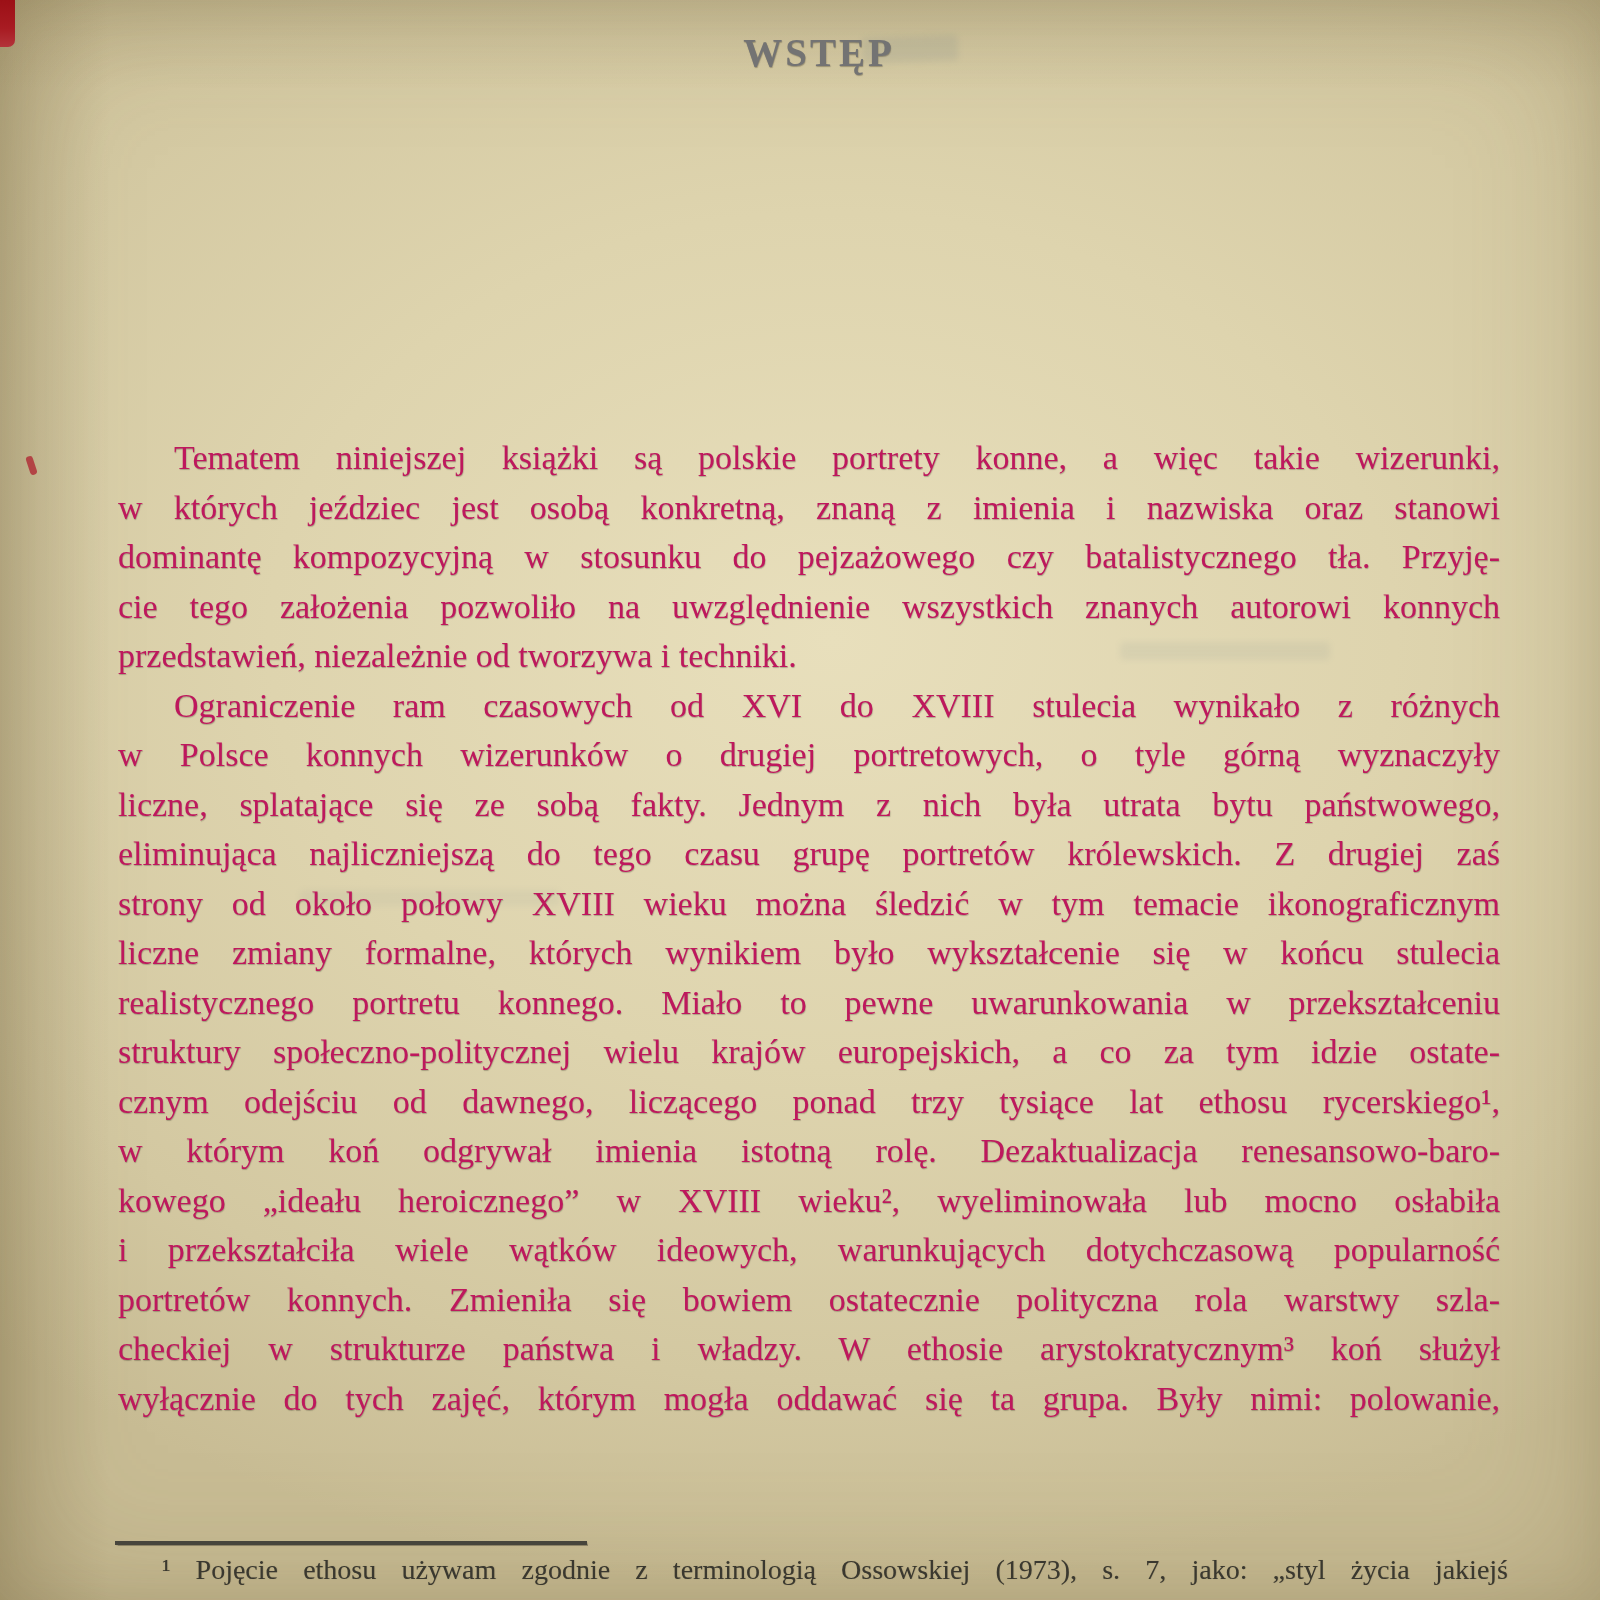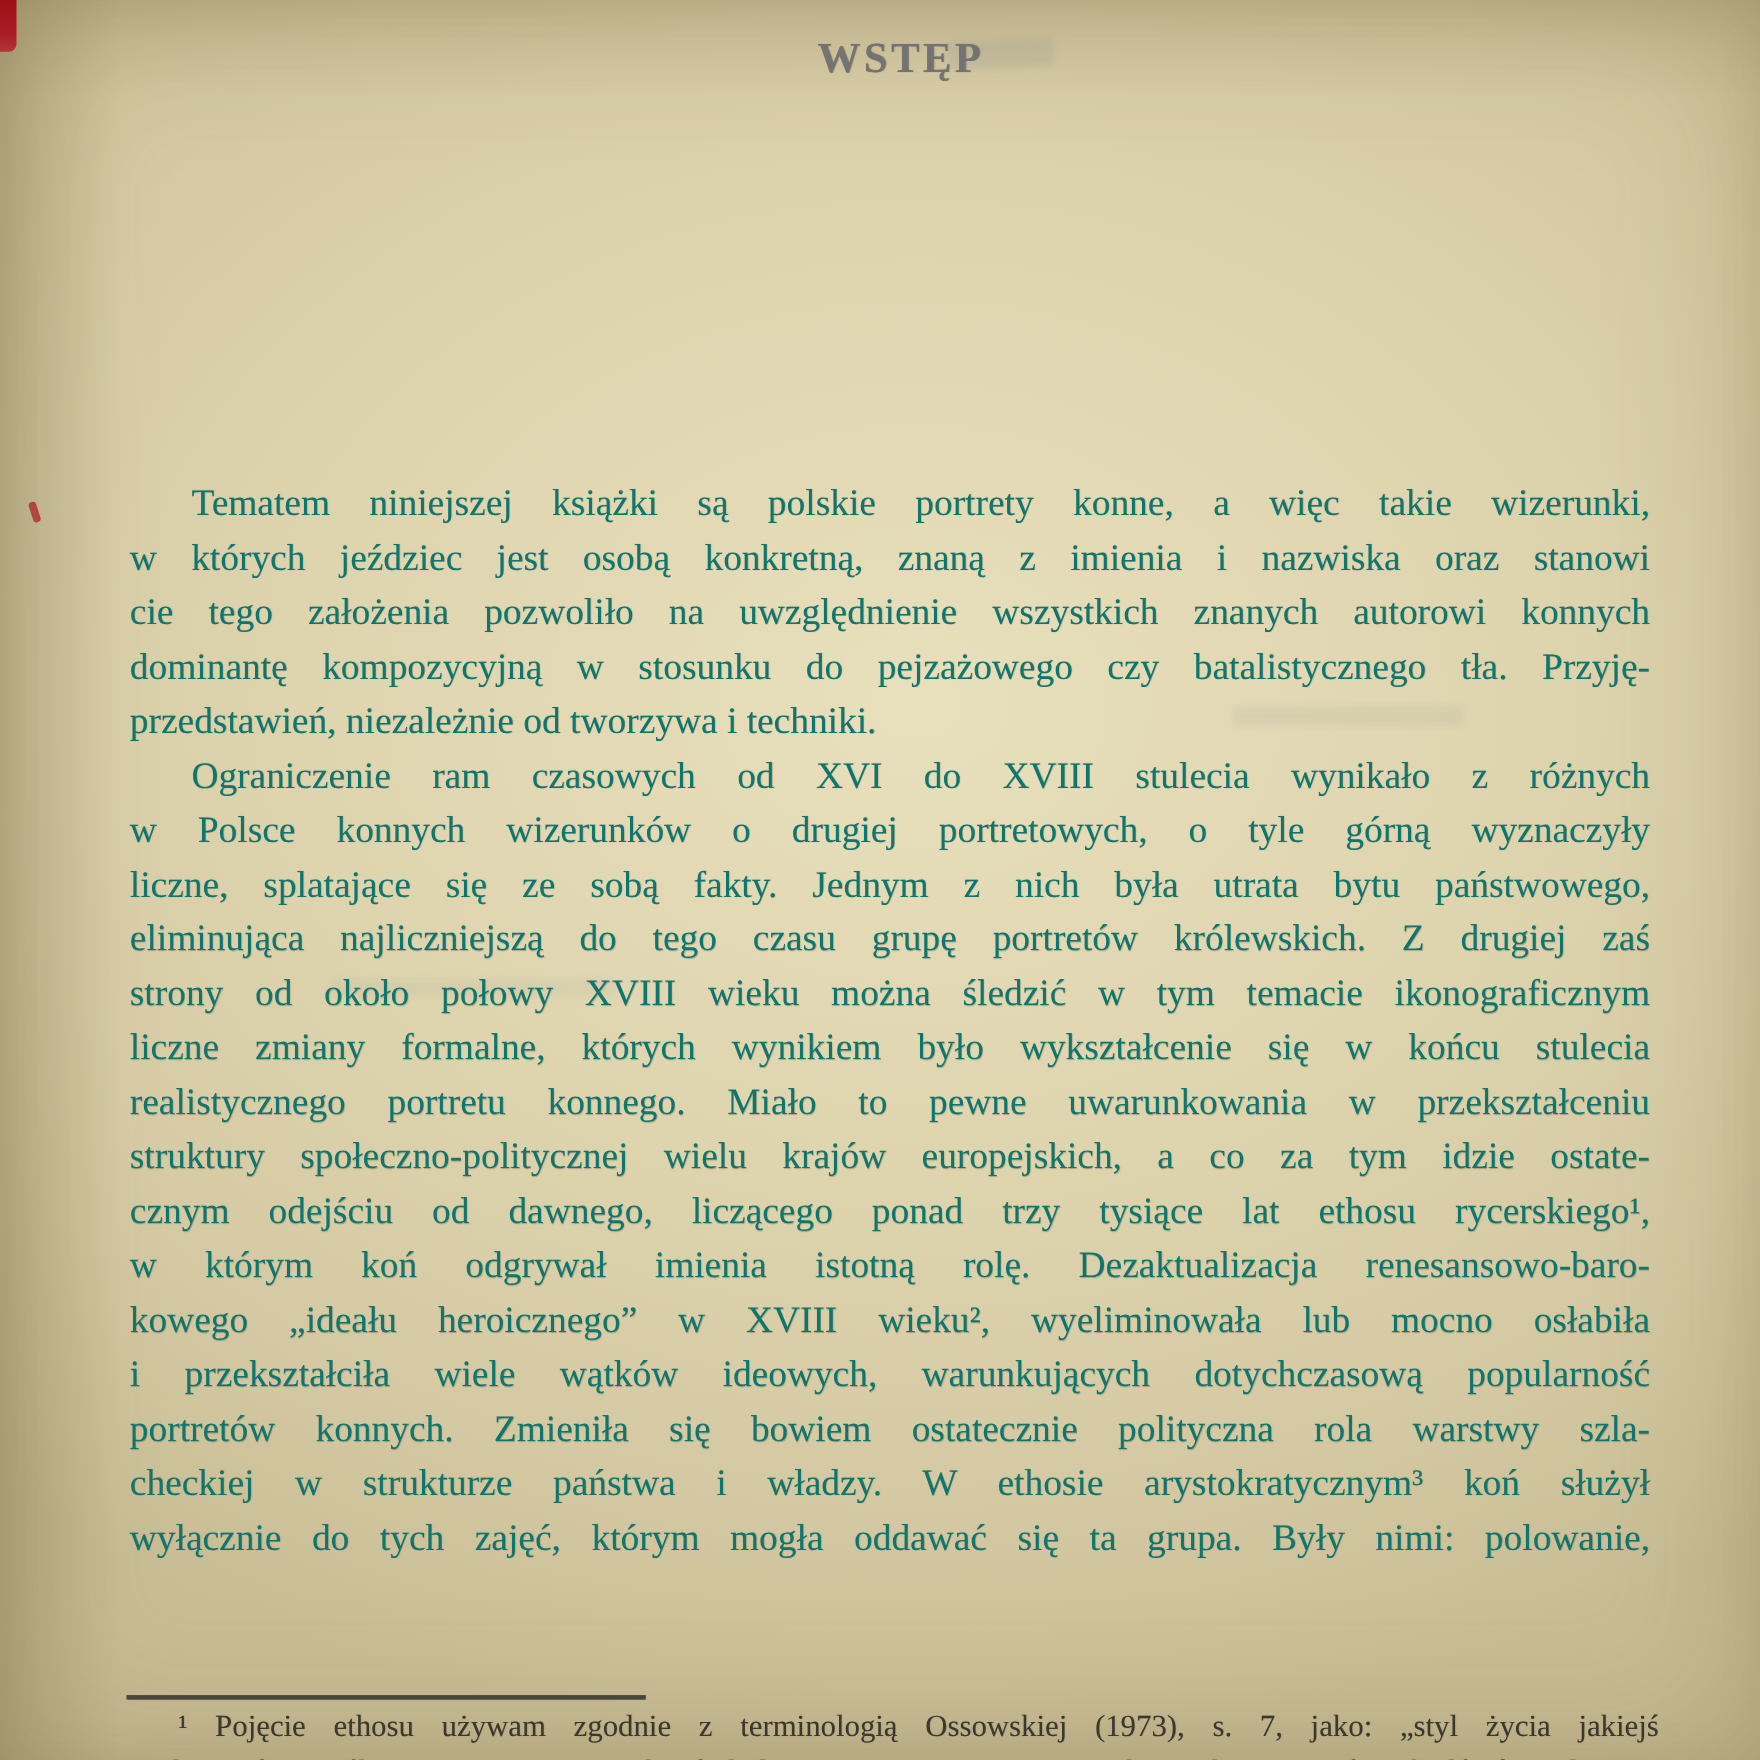--- a/index.html
+++ b/index.html
@@ -85,21 +85,21 @@
     letter-spacing: 3px;
     color: #737373;
     text-shadow: 0.6px 0.6px 1px rgba(55, 50, 35, 0.35);
   }
 
   .textblock {
     position: absolute;
     top: 433px;
     left: 118px;
     width: 1382px;
-    color: #0f766e;
+    color: #be185d;
     text-shadow: 0.5px 0.5px 0.9px rgba(60, 55, 40, 0.32);
   }
   .textblock .tline {
     font-size: 34px;
     line-height: 49.5px;
     text-align: justify;
     text-align-last: justify;
     white-space: normal;
   }
   .para .tline:first-child { text-indent: 56px; }
@@ -143,22 +143,22 @@
 <div class="ghost ghost-a"></div>
 <div class="ghost ghost-b"></div>
 <div class="ghost ghost-c"></div>
 
 <div class="page-title">WSTĘP</div>
 
 <div class="textblock">
   <div class="para">
       <div class="tline">Tematem niniejszej książki są polskie portrety konne, a więc takie wizerunki,</div>
       <div class="tline">w których jeździec jest osobą konkretną, znaną z imienia i nazwiska oraz stanowi</div>
+      <div class="tline">dominantę kompozycyjną w stosunku do pejzażowego czy batalistycznego tła. Przyję-</div>
       <div class="tline">cie tego założenia pozwoliło na uwzględnienie wszystkich znanych autorowi konnych</div>
-      <div class="tline">dominantę kompozycyjną w stosunku do pejzażowego czy batalistycznego tła. Przyję-</div>
       <div class="tline no-just">przedstawień, niezależnie od tworzywa i techniki.</div>
     </div>
   <div class="para">
       <div class="tline">Ograniczenie ram czasowych od XVI do XVIII stulecia wynikało z różnych</div>
       <div class="tline">w Polsce konnych wizerunków o drugiej portretowych, o tyle górną wyznaczyły</div>
       <div class="tline">liczne, splatające się ze sobą fakty. Jednym z nich była utrata bytu państwowego,</div>
       <div class="tline">eliminująca najliczniejszą do tego czasu grupę portretów królewskich. Z drugiej zaś</div>
       <div class="tline">strony od około połowy XVIII wieku można śledzić w tym temacie ikonograficznym</div>
       <div class="tline">liczne zmiany formalne, których wynikiem było wykształcenie się w końcu stulecia</div>
       <div class="tline">realistycznego portretu konnego. Miało to pewne uwarunkowania w przekształceniu</div>

